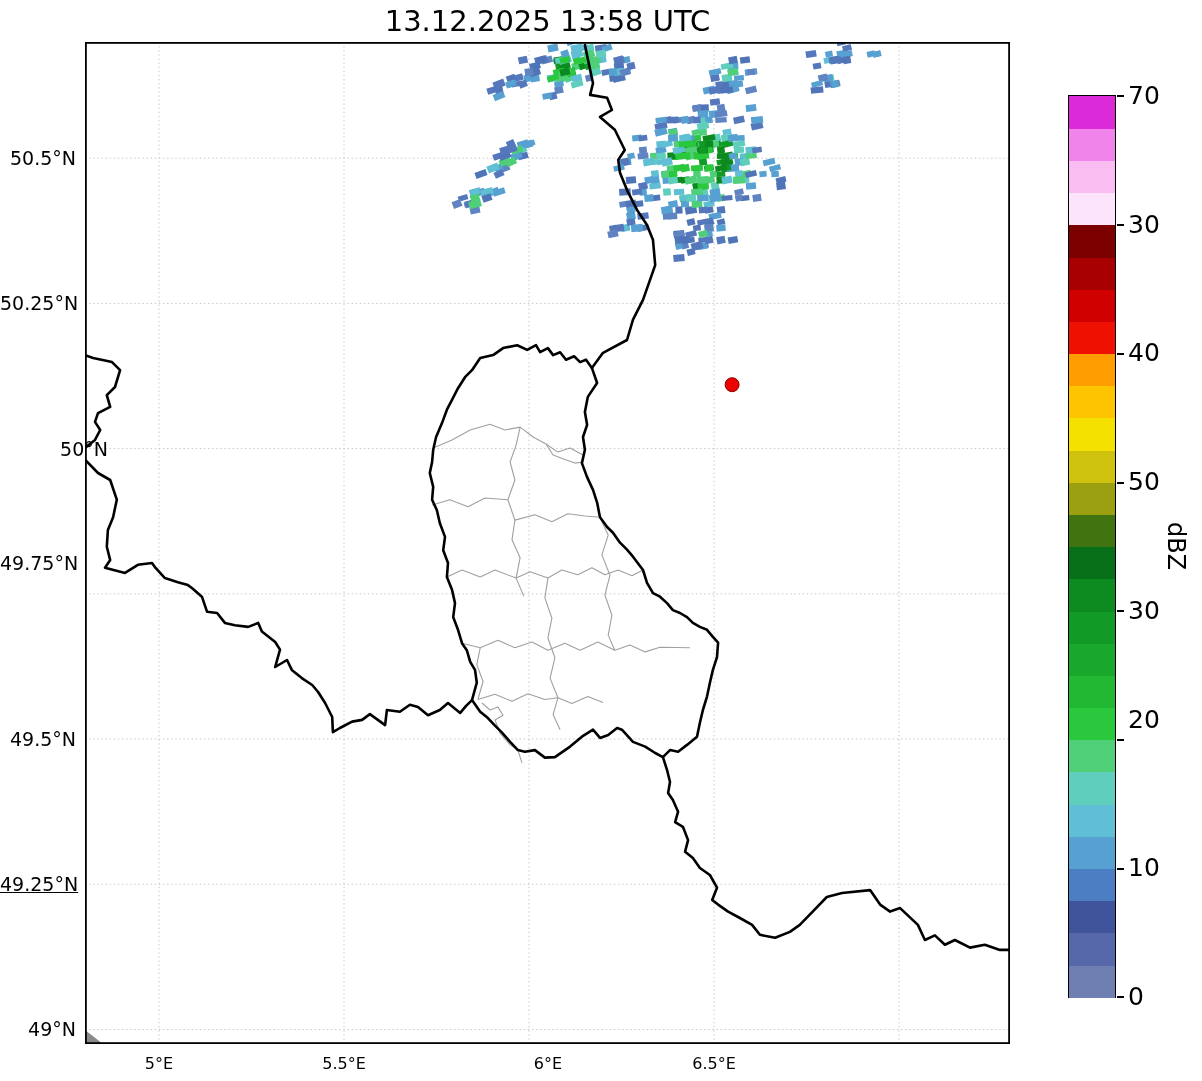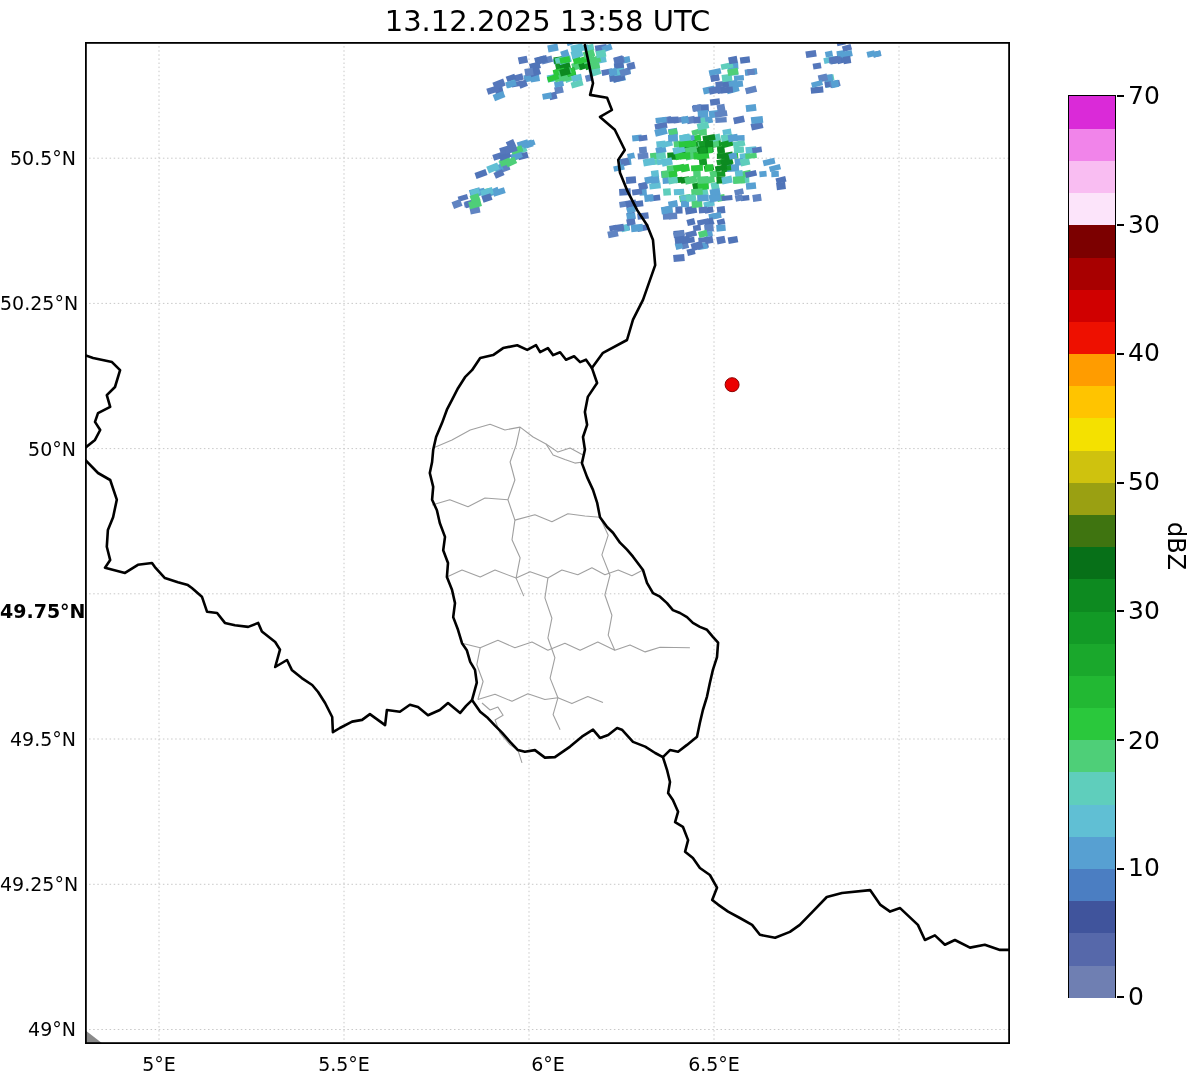--- a/index.html
+++ b/index.html
@@ -5,21 +5,21 @@
   html,body{margin:0;padding:0;background:#ffffff;}
   .figure{position:relative;width:1202px;height:1081px;background:#ffffff;
           font-family:"DejaVu Sans","Liberation Sans",sans-serif;color:#000;overflow:hidden;}
   .fig-title{position:absolute;left:85px;top:4px;width:925px;text-align:center;
              font-size:29px;line-height:1.2;}
   .plot{position:absolute;left:85px;top:42px;width:925px;height:1002px;overflow:hidden;}
   .plot svg{display:block;}
   .info-box{position:absolute;left:95px;top:57px;background:#ffffff;border:1.2px solid #000;
             padding:2px 9px 4px 7px;font-size:15.5px;line-height:1.42;z-index:5;}
   .ytick{position:absolute;left:0;width:76px;text-align:right;font-size:19px;line-height:24px;}
-  .xtick{position:absolute;width:110px;text-align:center;font-size:19px;line-height:24px;top:1052px;}
+  .xtick{position:absolute;width:110px;text-align:center;font-size:16px;line-height:24px;top:1052px;}
   .cbar{position:absolute;left:1068px;top:95px;width:46px;height:901px;border:1.4px solid #000;}
   .cbar-band{position:absolute;left:0;width:100%;}
   .cbar-tickmark{position:absolute;left:1117px;width:7px;height:2px;background:#000;}
   .cbar-ticklabel{position:absolute;left:1128px;font-size:25px;line-height:30px;}
   .cbar-label{position:absolute;left:1162px;top:546px;transform:translateY(-50%);
               writing-mode:vertical-rl;font-size:24px;}
 </style>
 </head>
 <body>
 
@@ -541,24 +541,24 @@
           <circle cx="647.1" cy="342.7" r="7" fill="#ec0000" stroke="#8b0000" stroke-width="1"></circle>
           <rect x="0.9" y="0.9" width="923.2" height="1000.2" fill="none" stroke="#000" stroke-width="1.8"></rect>
         </g>
     </svg>
   </div>
 
 
   <div id="yticks">
       <div class="ytick" style="top: 146.174px;">50.5°N</div>
       <div class="ytick" style="top: 291.391px;">50.25°N</div>
-      <div class="ytick" style="top: 436.609px;">50°N</div>
-      <div class="ytick" style="top: 599px; font-weight: bold;">49.75°N</div>
+      <div class="ytick" style="top: 436.609px; padding-left: 32px;">50°N</div>
+      <div class="ytick" style="top: 551px;">49.75°N</div>
       <div class="ytick" style="top: 727.043px;">49.5°N</div>
-      <div class="ytick" style="top: 872.261px;">49.25°N</div>
+      <div class="ytick" style="top: 872.261px; text-decoration: underline;">49.25°N</div>
       <div class="ytick" style="top: 1017.48px;">49°N</div>
     </div>
   <div id="xticks">
       <div class="xtick" style="left: 104px;">5°E</div>
       <div class="xtick" style="left: 289px;">5.5°E</div>
       <div class="xtick" style="left: 493px;">6°E</div>
       <div class="xtick" style="left: 659px;">6.5°E</div>
       <div class="xtick" style="left: 844px; margin-top: 48px;">7°E</div>
     </div>
 
@@ -591,21 +591,21 @@
       <div class="cbar-band" style="top: 64.3571px; height: 32.8786px; background: rgb(249, 189, 242);"></div>
       <div class="cbar-band" style="top: 32.1786px; height: 32.8786px; background: rgb(241, 132, 234);"></div>
       <div class="cbar-band" style="top: 0px; height: 32.8786px; background: rgb(218, 42, 216);"></div>
     </div>
   <div id="cbar-ticks">
       <div class="cbar-tickmark" style="top: 996.4px;"></div>
       <div class="cbar-ticklabel" style="top: 982px;">0</div>
       <div class="cbar-tickmark" style="top: 867.686px;"></div>
       <div class="cbar-ticklabel" style="top: 853.286px;">10</div>
       <div class="cbar-tickmark" style="top: 738.971px;"></div>
-      <div class="cbar-ticklabel" style="top: 726px;">20</div>
+      <div class="cbar-ticklabel" style="top: 705px;">20</div>
       <div class="cbar-tickmark" style="top: 610.257px;"></div>
       <div class="cbar-ticklabel" style="top: 595.857px;">30</div>
       <div class="cbar-tickmark" style="top: 481.543px;"></div>
       <div class="cbar-ticklabel" style="top: 467.143px;">50</div>
       <div class="cbar-tickmark" style="top: 352.829px;"></div>
       <div class="cbar-ticklabel" style="top: 338.429px;">40</div>
       <div class="cbar-tickmark" style="top: 224.114px;"></div>
       <div class="cbar-ticklabel" style="top: 209.714px;">30</div>
       <div class="cbar-tickmark" style="top: 95.4px;"></div>
       <div class="cbar-ticklabel" style="top: 81px;">70</div>

